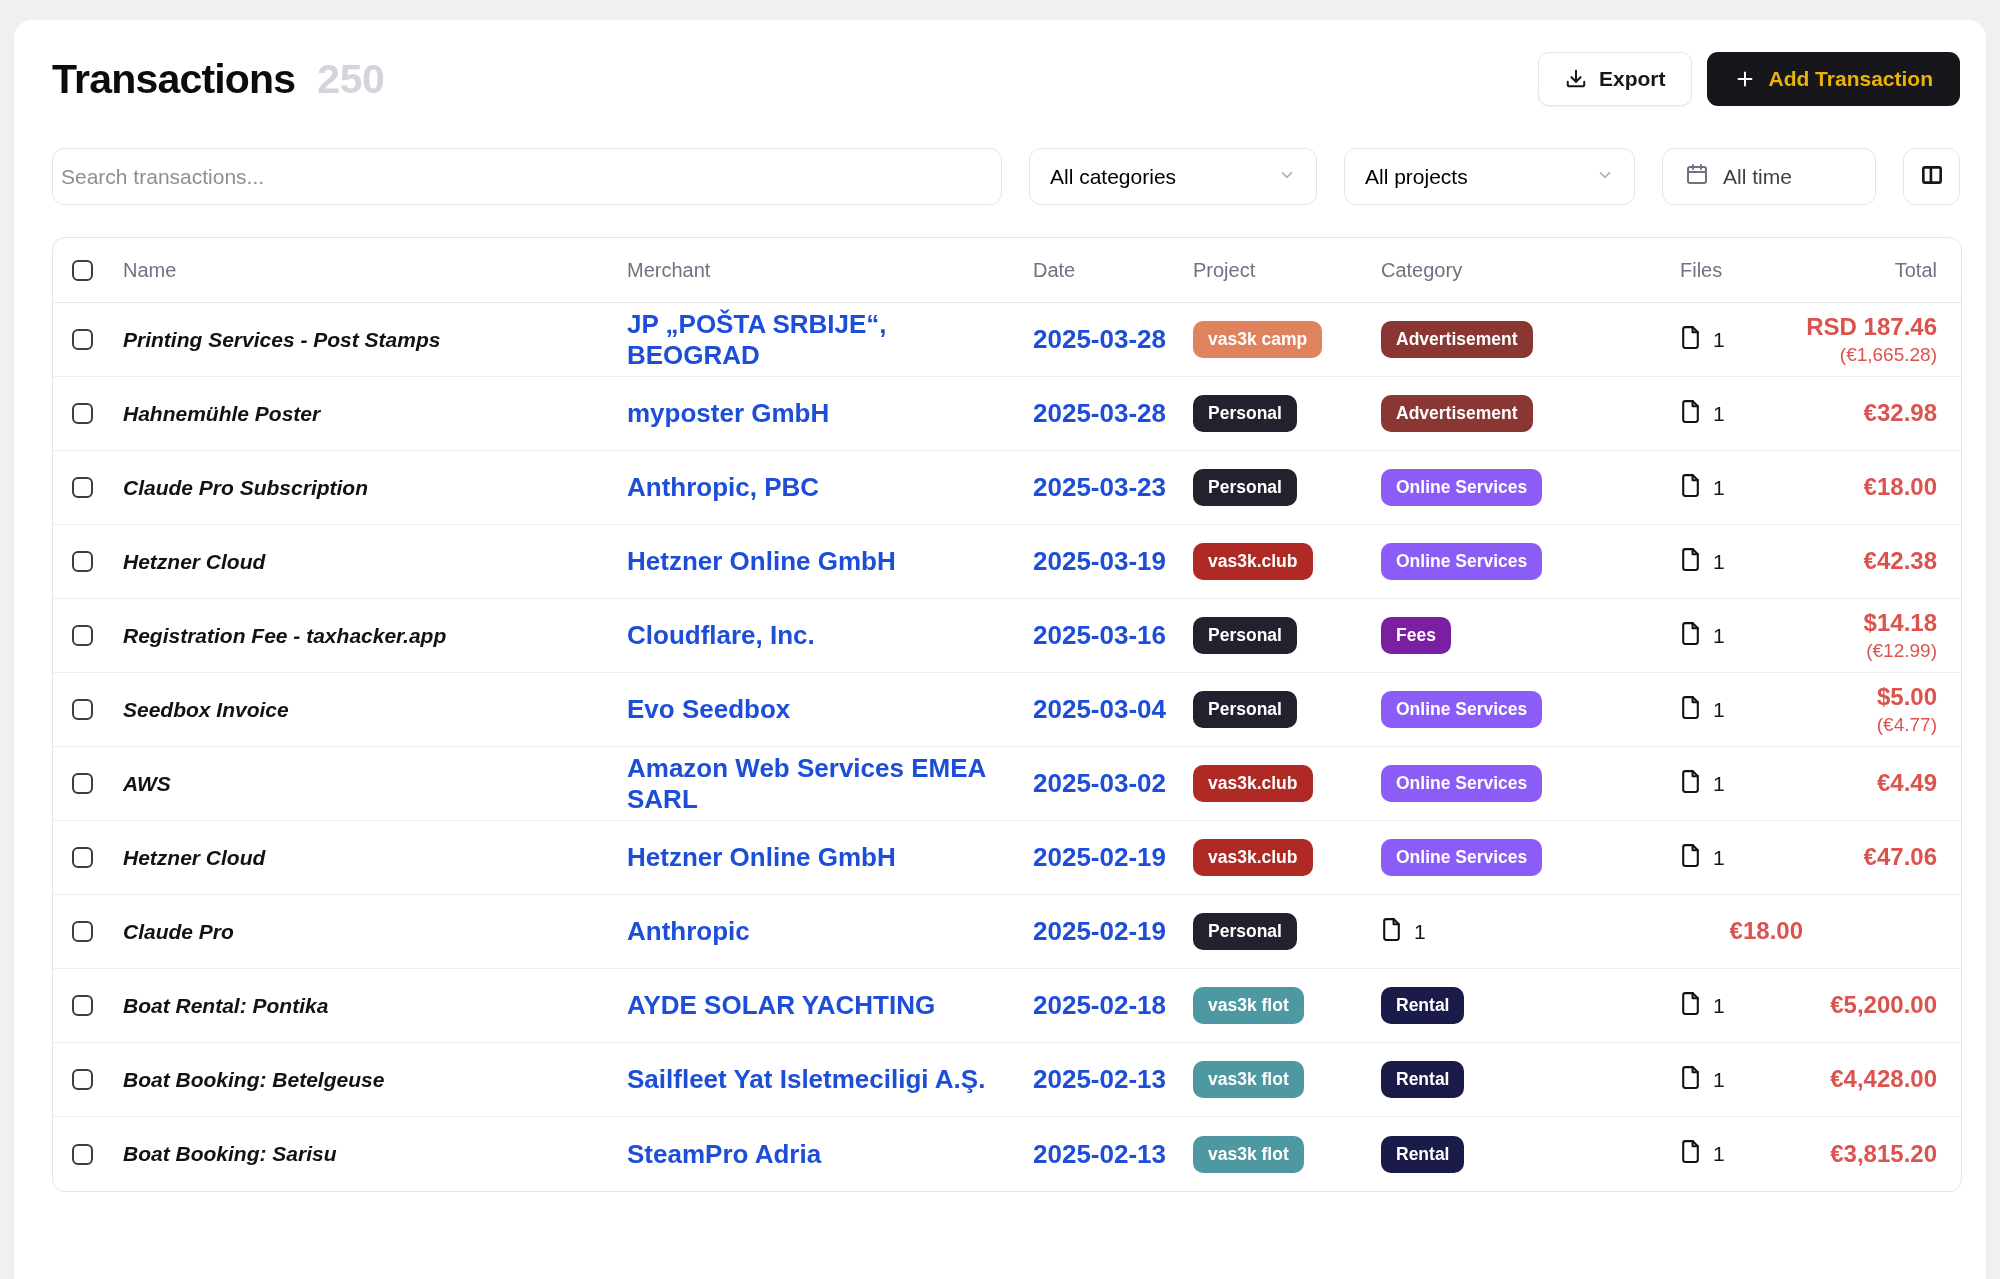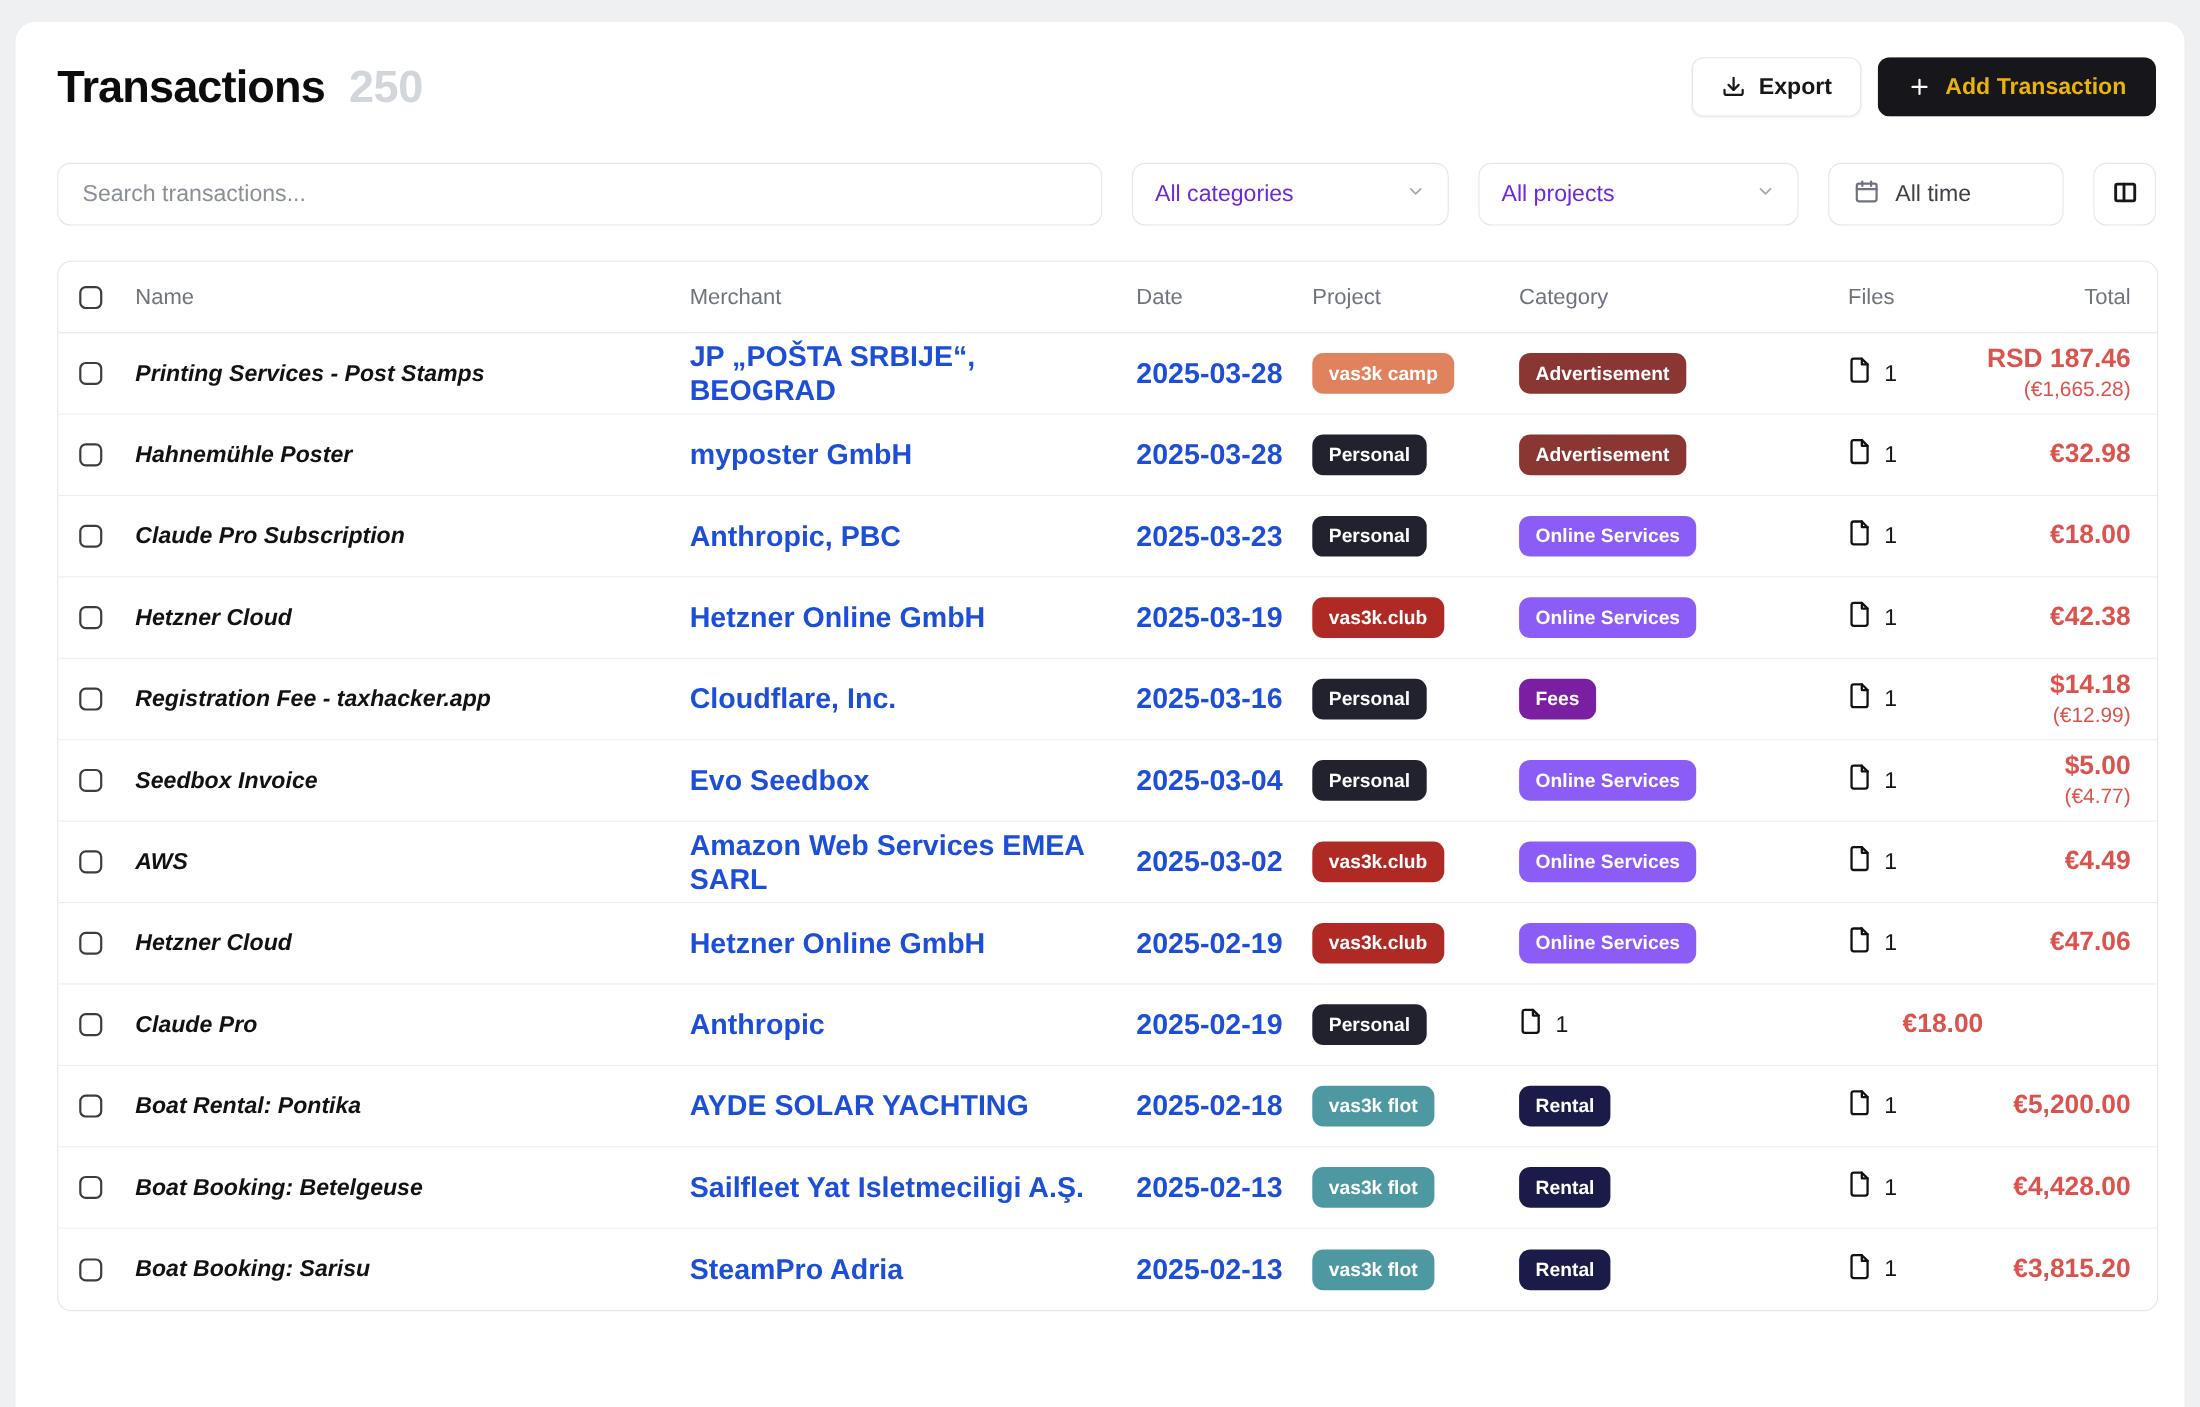--- a/index.html
+++ b/index.html
@@ -36,29 +36,29 @@
     background: #fff; border-color: #e6e6ea; color: #17171a;
     box-shadow: 0 1px 2px rgba(0,0,0,0.05);
   }
   .btn-dark { background: #17171b; color: #eab308; }
   .btn svg { display: block; }
   
   .filter-row { display: flex; align-items: center; gap: 27px; margin: 42px 0 0 14px; padding-right: 2px; }
   .search-box {
     flex: 1; height: 57px;
     border: 1px solid #e6e6ea; border-radius: 12px;
-    padding: 0 22px; font-size: 21px; color: #17171a;
+    padding: 0 8px; font-size: 21px; color: #17171a;
     font-family: "Liberation Sans", sans-serif;
     outline: none; background: #fff;
   }
   .search-box::placeholder { color: #8b8f98; }
   .select-box {
     display: flex; align-items: center; justify-content: space-between;
     height: 57px; border: 1px solid #e6e6ea; border-radius: 12px;
-    padding: 0 20px; font-size: 21px; color: #6d28d9; background: #fff;
+    padding: 0 20px; font-size: 21px; color: #000000; background: #fff;
     cursor: pointer;
   }
   .sel-categories { width: 288px; }
   .sel-projects { width: 291px; }
   .date-box {
     display: flex; align-items: center; gap: 14px;
     height: 57px; width: 214px;
     border: 1px solid #e6e6ea; border-radius: 12px;
     padding: 0 22px; font-size: 21px; color: #3f4149; background: #fff;
     cursor: pointer;

